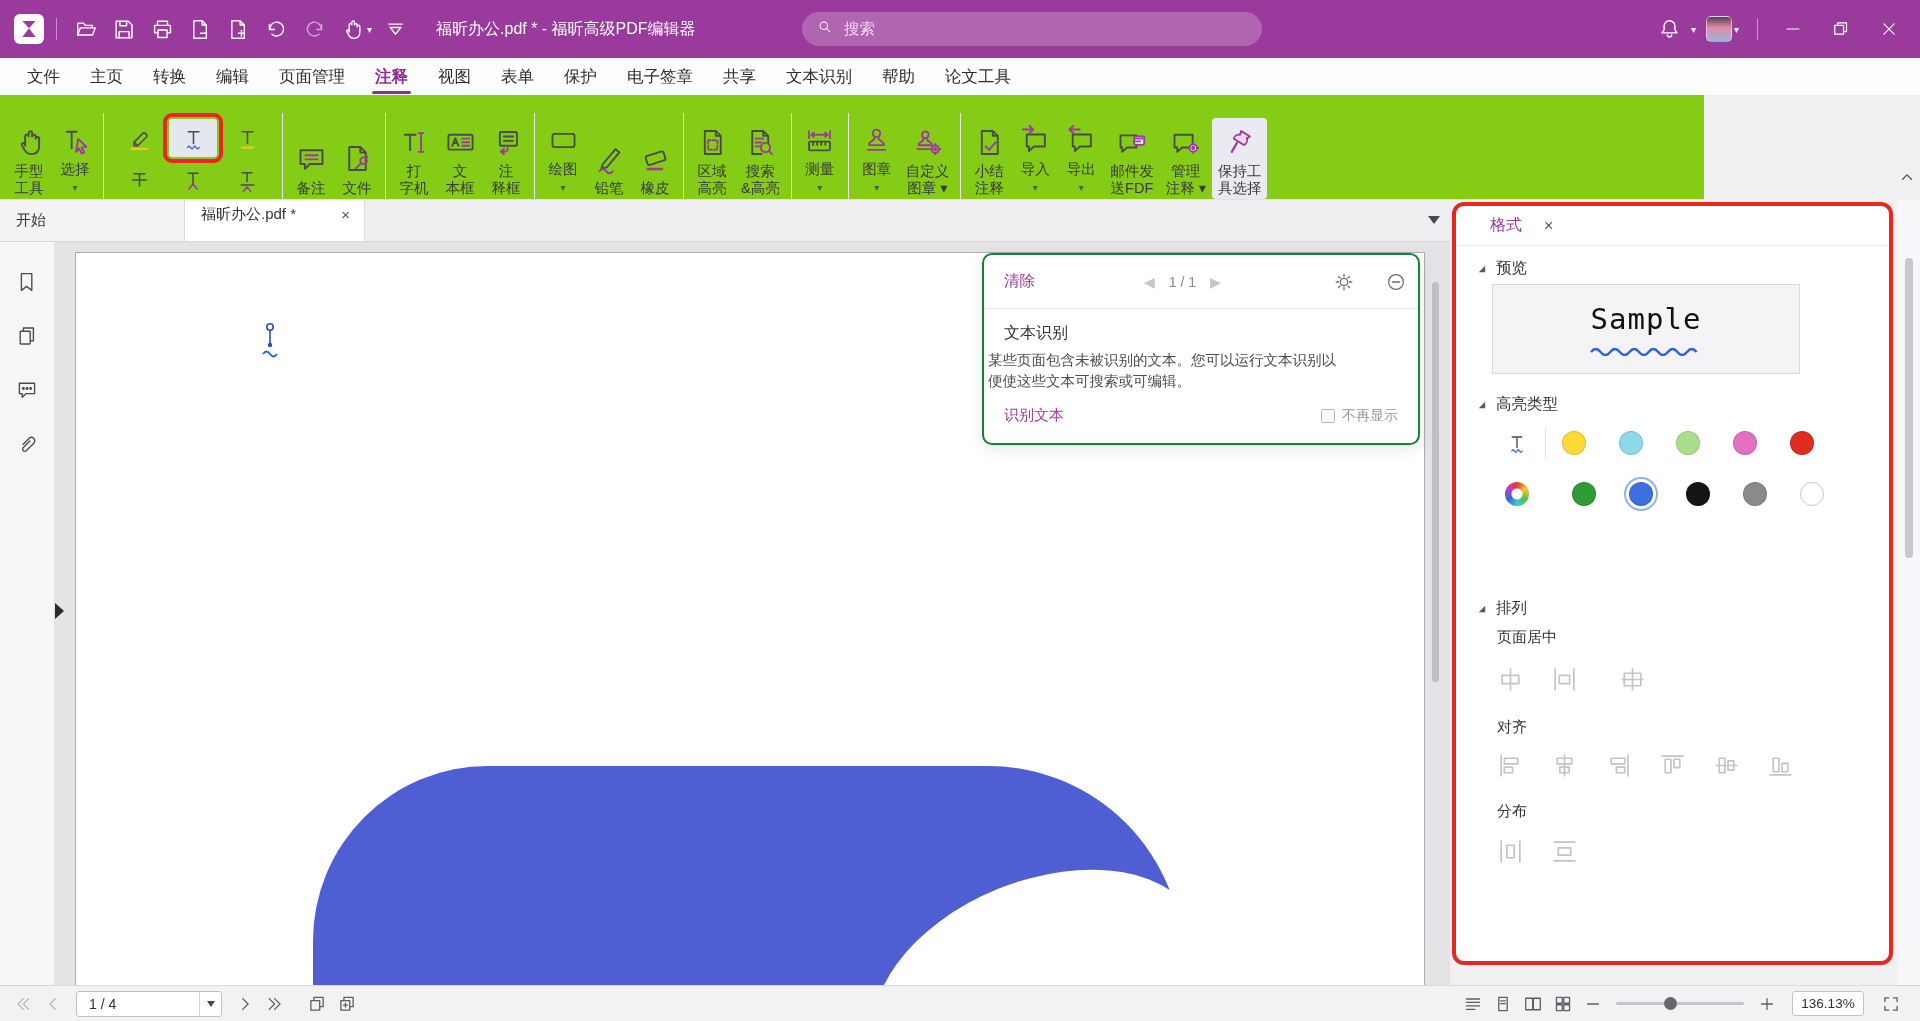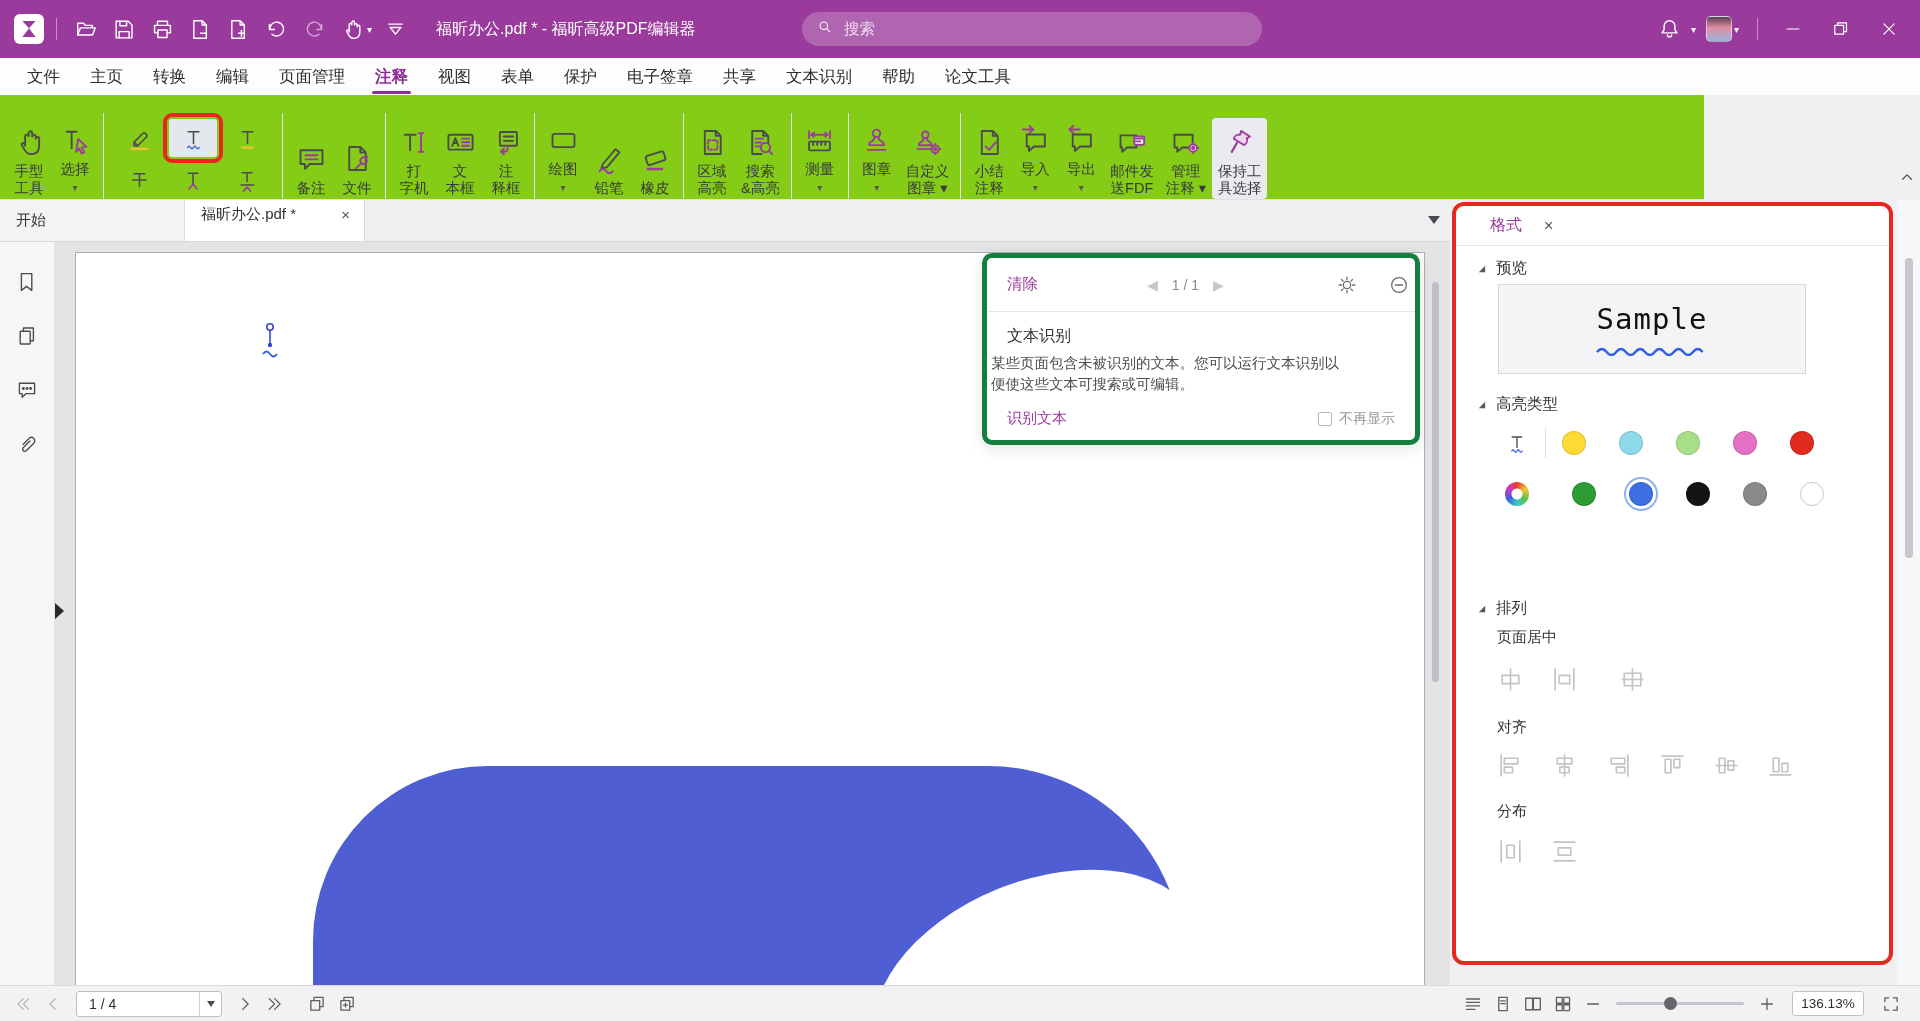--- a/index.html
+++ b/index.html
@@ -61,21 +61,21 @@
   .sb-btn svg { width:24px; height:24px; }
   .canvas { flex:1; position:relative; background:#E4E4E7; overflow:hidden; }
   .page { position:absolute; left:20px; top:10px; width:1350px; height:1100px; background:#fff; border:1px solid #ACACB1; }
   .blue-blob { position:absolute; left:237px; top:513px; width:870px; height:620px; background:#4F5ED2; border-radius:175px 195px 0 0; }
   .blob-cut { position:absolute; left:790px; top:628px; width:345px; height:215px; background:#ffffff; border-radius:50%; transform:rotate(-22deg); }
   .squiggle-note { position:absolute; left:184px; top:68px; width:28px; height:38px; }
   .doc-vscroll { position:absolute; left:1377px; top:40px; width:7px; height:400px; background:#BFBFC4; border-radius:4px; }
   .expand-handle { position:absolute; left:0; top:361px; width:0; height:0; border-top:8px solid transparent; border-bottom:8px solid transparent; border-left:9px solid #2b2b2e; }
 
   
-  .dialog { position:absolute; left:927px; top:11px; width:438px; height:192px; background:#fff; border:5px solid #15803d; border-radius:10px; box-shadow:0 4px 16px rgba(0,0,0,.10); }
+  .dialog { position:absolute; left:927px; top:11px; width:438px; height:192px; background:#fff; border:2px solid #15803d; border-radius:10px; box-shadow:0 4px 16px rgba(0,0,0,.10); }
   .dlg-header { position:relative; height:54px; border-bottom:1px solid #E8E8EB; display:flex; align-items:center; }
   .dlg-clear { color:#9C3A9E; font-size:15.5px; margin-left:20px; }
   .dlg-nav { position:absolute; left:160px; top:0; height:54px; display:flex; align-items:center; gap:14px; }
   .dlg-tri { font-size:14px; color:#C6C6CB; }
   .dlg-pageind { font-size:14px; color:#8A8A8E; }
   .dlg-gear { position:absolute; left:348px; top:15px; width:24px; height:24px; }
   .dlg-minus { position:absolute; left:400px; top:15px; width:24px; height:24px; }
   .dlg-gear svg,.dlg-minus svg { width:24px; height:24px; }
   .dlg-title { font-size:16px; color:#333; margin:14px 0 6px 20px; }
   .dlg-body { font-size:14.5px; line-height:21px; color:#4c4c50; margin:0 4px; }
@@ -85,21 +85,21 @@
   .dlg-checkbox { width:14px; height:14px; border:1px solid #B6B6BB; border-radius:2px; background:#fff; }
   .dlg-dontshow-label { font-size:14px; color:#96969B; }
 
   
   .panel { position:absolute; left:1452px; top:202px; width:441px; height:763px; background:#fff; border:4px solid #E8281E; border-radius:12px; }
   .pn-tabrow { position:absolute; top:0; left:0; right:0; height:40px; border-bottom:1px solid #E7E7EA; display:flex; align-items:center; }
   .pn-tab { color:#9C3A9E; font-size:16px; margin-left:34px; }
   .pn-close { color:#55555a; font-size:16px; margin-left:22px; }
   .pn-section-h { position:absolute; display:flex; align-items:center; gap:9px; font-size:15.5px; color:#333; }
   .pn-exp svg { width:11px; height:11px; display:block; }
-  .preview-box { position:absolute; left:42px; top:78px; width:308px; height:90px; background:#F4F4F6; border:1px solid #D8D8DC; display:flex; flex-direction:column; align-items:center; justify-content:center;gap:12px; }
+  .preview-box { position:absolute; left:36px; top:78px; width:308px; height:90px; background:#F4F4F6; border:1px solid #D8D8DC; display:flex; flex-direction:column; align-items:center; justify-content:center;gap:12px; }
   .sample-text { font-family:"DejaVu Sans Mono","Liberation Mono",monospace; font-size:29px; color:#111; letter-spacing:1px; }
   .sample-wave { margin-top:-2px; }
   .sw-row { position:absolute; left:49px; display:flex; align-items:center; }
   .sw-tool { width:24px; height:28px; display:flex; align-items:center; justify-content:center; }
   .sw-tool svg { width:24px; height:26px; }
   .sw-sep { width:1px; height:30px; background:#DDDDE1; margin:0 16px; }
   .swatch { width:24px; height:24px; border-radius:50%; margin-right:33px; border:1px solid rgba(0,0,0,.12); }
   .swatch.selected { box-shadow:0 0 0 3px #fff, 0 0 0 5px #8FB0EE; }
   .swatch.wheel { background:radial-gradient(circle,#fff 0 5px,rgba(255,255,255,0) 6px), conic-gradient(#e63b2e,#f5c63a,#59c23e,#3bc8c8,#3b62d8,#c43bc4,#e63b2e); border:none; }
   .opacity-row { position:absolute; left:41px; top:336px; width:360px; height:28px; display:flex; align-items:center; font-size:15px; color:#333; }

